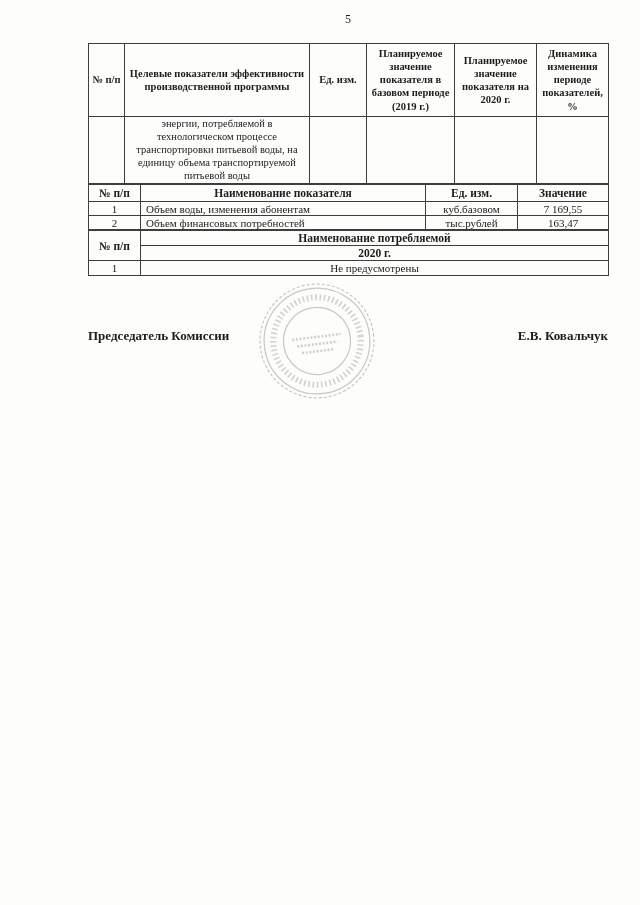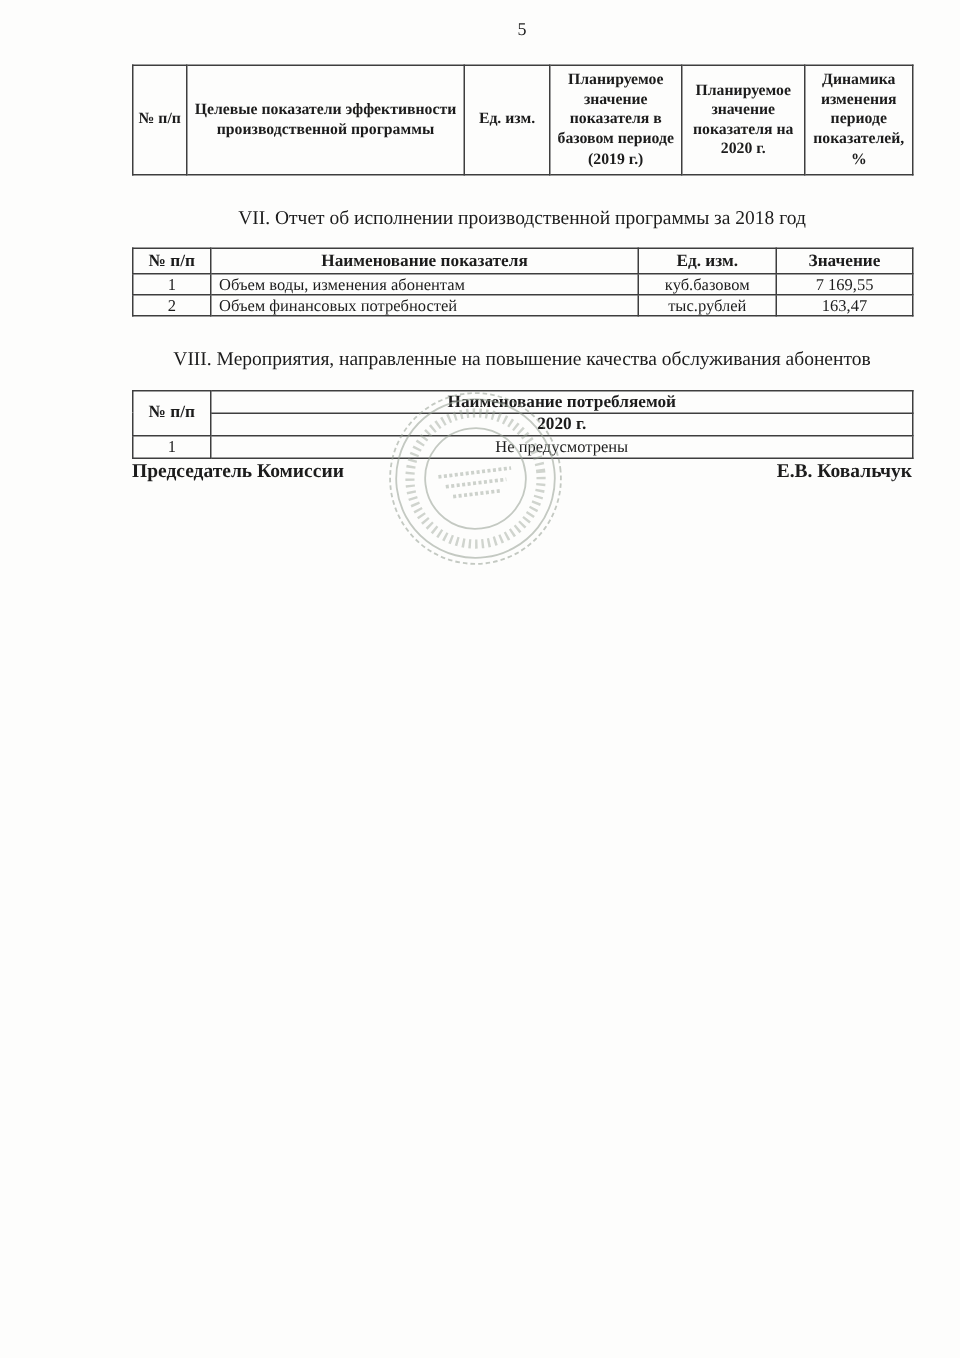--- a/index.html
+++ b/index.html
@@ -36,21 +36,21 @@
   .t2 th { font-weight:bold; font-size:11.5px; text-align:center; padding:2px 3px; }
   .t2 td { font-size:11px; text-align:center; padding:0 3px; height:14px; }
   .t2 td.left { text-align:left; padding-left:5px; }
 
   
   .t3 th { font-weight:bold; font-size:11.5px; text-align:center; padding:1px 3px; }
   .t3 td { font-size:11px; padding:1px 5px; height:14px;text-align:center; }
 
   
   .sig-row {
-    position:relative; width:520px;
+    position:relative; margin-top:52px; width:520px;
     display:flex; justify-content:space-between; align-items:flex-start;
   }
   .sig-left, .sig-right { font-weight:bold; font-size:13px; white-space:nowrap; }
   .stamp {
     position:absolute; left:168px; top:-48px; width:122px; height:122px;
     opacity:0.55; transform:rotate(-7deg); pointer-events:none;
   }
 </style>
 </head>
 <body>
@@ -70,24 +70,31 @@
     </colgroup>
     <tbody>
         <tr>
       <th>№ п/п</th>
       <th>Целевые показатели эффективности производственной программы</th>
       <th>Ед. изм.</th>
       <th>Планируемое значение показателя в базовом периоде (2019 г.)</th>
       <th>Планируемое значение показателя на 2020 г.</th>
       <th>Динамика изменения периоде показателей, %</th>
     </tr>
+    <tr>
+      <td></td>
+      <td>энергии, потребляемой в технологическом процессе транспортировки питьевой воды, на единицу объема транспортируемой питьевой воды</td>
+      <td></td>
+      <td></td>
+      <td></td>
+      <td></td>
+    </tr>
   </tbody>
     </table>
 
-  <div class="section-title">VII. Отчет об исполнении производственной программы за 2018 год</div>
 
   <table class="t2">
     <colgroup>
       <col style="width:52px">
         <col style="width:285px">
         <col style="width:92px">
         <col style="width:91px">
     </colgroup>
     <tbody>
         <tr>
@@ -104,21 +111,20 @@
     </tr>
     <tr>
       <td>2</td>
       <td class="left">Объем финансовых потребностей</td>
       <td>тыс.рублей</td>
       <td>163,47</td>
     </tr>
   </tbody>
     </table>
 
-  <div class="section-title">VIII. Мероприятия, направленные на повышение качества обслуживания абонентов</div>
 
   <table class="t3">
     <colgroup>
       <col style="width:52px">
         <col style="width:468px">
     </colgroup>
     <tbody>
         <tr>
       <th rowspan="2">№ п/п</th>
       <th>Наименование потребляемой</th>

